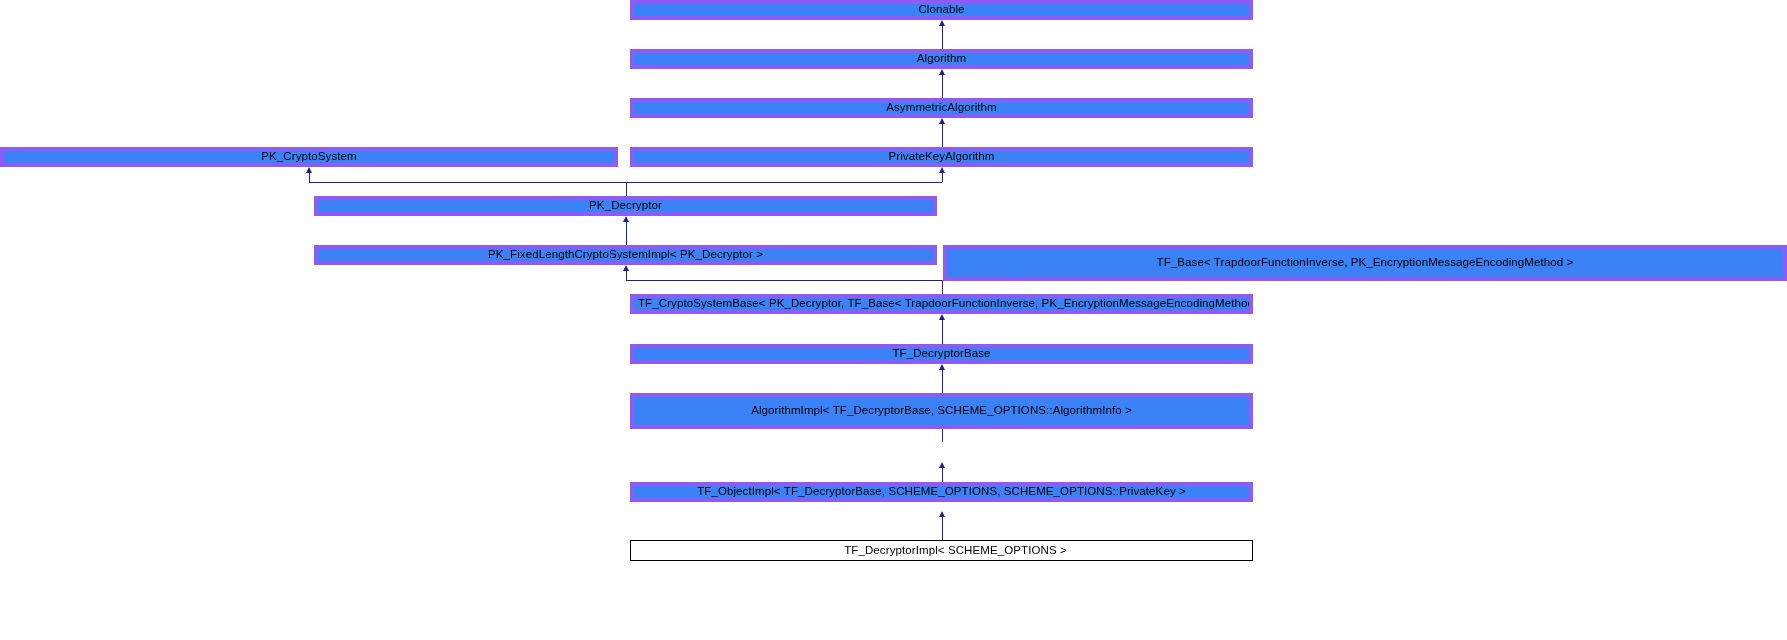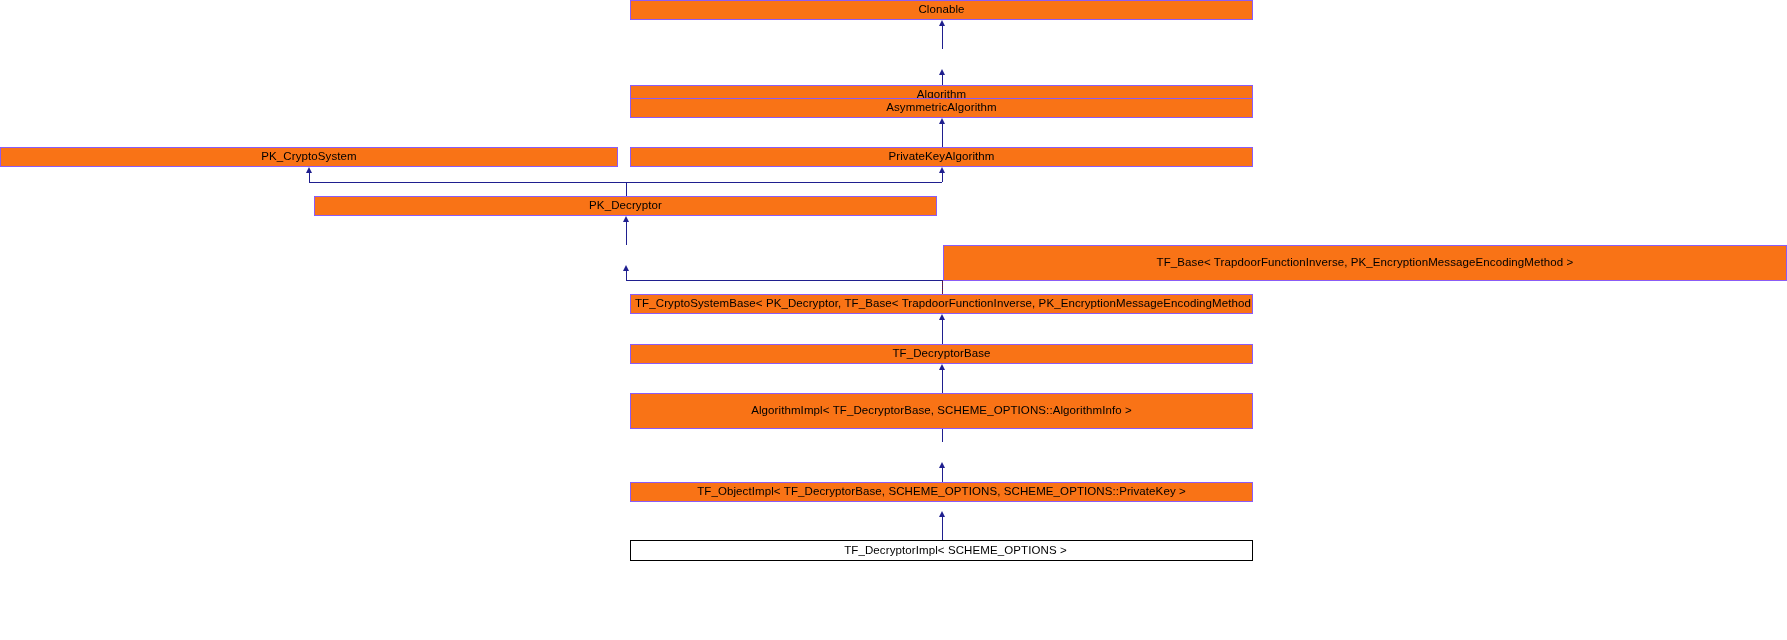--- a/index.html
+++ b/index.html
@@ -14,22 +14,22 @@
   #diagram {
     position: relative;
     width: 1787px;
     height: 640px;
     background: #ffffff;
     overflow: hidden;
   }
   .node {
     position: absolute;
     box-sizing: border-box;
-    background: #f97316;
-    border: 1px solid #8b5cf6;
+    background: #3b82f6;
+    border: 4px solid #8b5cf6;
     color: #000000;
     font-size: 11.5px;
     line-height: 1;
     text-align: center;
     white-space: nowrap;
     display: flex;
     align-items: center;
     justify-content: center;
     letter-spacing: 0.1px;
   }
@@ -133,34 +133,37 @@
       <div class="edge-v" style="left: 942px; top: 468px; height: 23px;"></div>
       <div class="arrow-up" style="left: 939px; top: 462px;"></div>
     </div>
     <div style="position: absolute; left: 0px; top: 0px; width: 100%; height: 100%;">
       <div class="edge-v" style="left: 942px; top: 517px; height: 23px;"></div>
       <div class="arrow-up" style="left: 939px; top: 511px;"></div>
     </div>
     <div class="node" style="left: 630px; top: 0px; width: 623px; height: 20px;">
       <span class="label">Clonable</span>
     </div>
-    <div class="node" style="left: 630px; top: 49px; width: 623px; height: 20px; margin-top: 36px;">
+    <div class="node" style="left: 630px; top: 49px; width: 623px; height: 20px;">
       <span class="label">Algorithm</span>
     </div>
     <div class="node" style="left: 630px; top: 98px; width: 623px; height: 20px;">
       <span class="label">AsymmetricAlgorithm</span>
     </div>
     <div class="node" style="left: 0px; top: 147px; width: 618px; height: 20px;">
       <span class="label">PK_CryptoSystem</span>
     </div>
     <div class="node" style="left: 630px; top: 147px; width: 623px; height: 20px;">
       <span class="label">PrivateKeyAlgorithm</span>
     </div>
     <div class="node" style="left: 314px; top: 196px; width: 623px; height: 20px;">
       <span class="label">PK_Decryptor</span>
+    </div>
+    <div class="node" style="left: 314px; top: 245px; width: 623px; height: 20px;">
+      <span class="label">PK_FixedLengthCryptoSystemImpl&lt; PK_Decryptor &gt;</span>
     </div>
     <div class="node" style="left: 943px; top: 245px; width: 844px; height: 36px;">
       <span class="label">TF_Base&lt; TrapdoorFunctionInverse, PK_EncryptionMessageEncodingMethod &gt;</span>
     </div>
     <div class="node" style="left: 630px; top: 294px; width: 623px; height: 20px;">
       <span class="label">TF_CryptoSystemBase&lt; PK_Decryptor, TF_Base&lt; TrapdoorFunctionInverse, PK_EncryptionMessageEncodingMethod &gt; &gt;</span>
     </div>
     <div class="node" style="left: 630px; top: 344px; width: 623px; height: 20px;">
       <span class="label">TF_DecryptorBase</span>
     </div>

